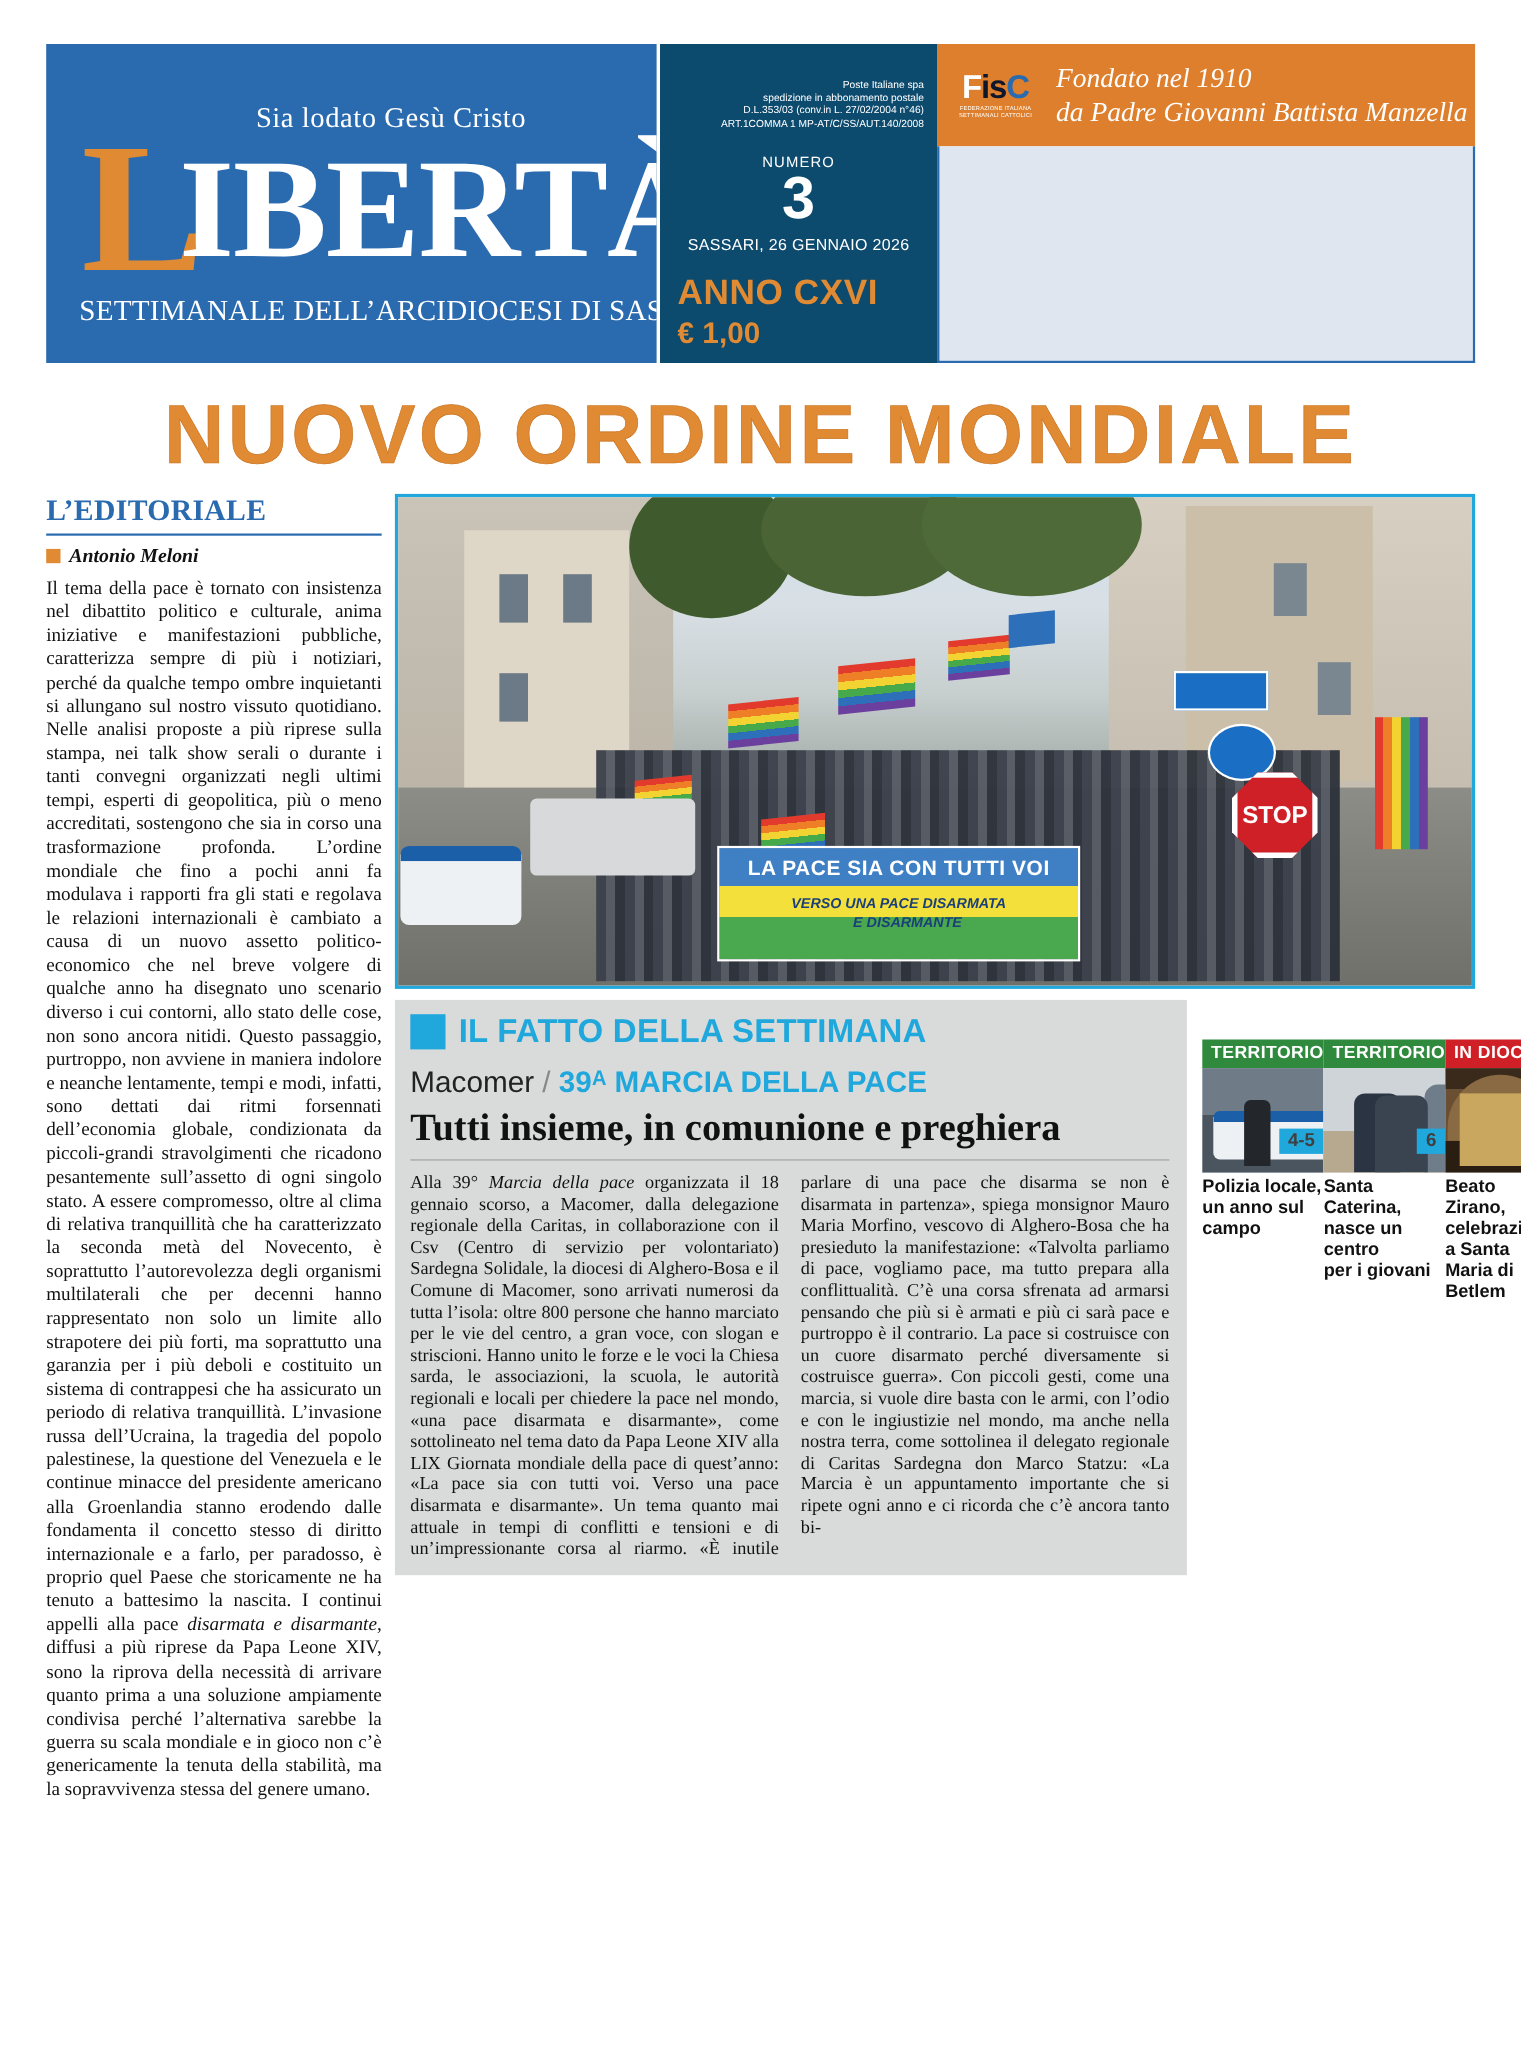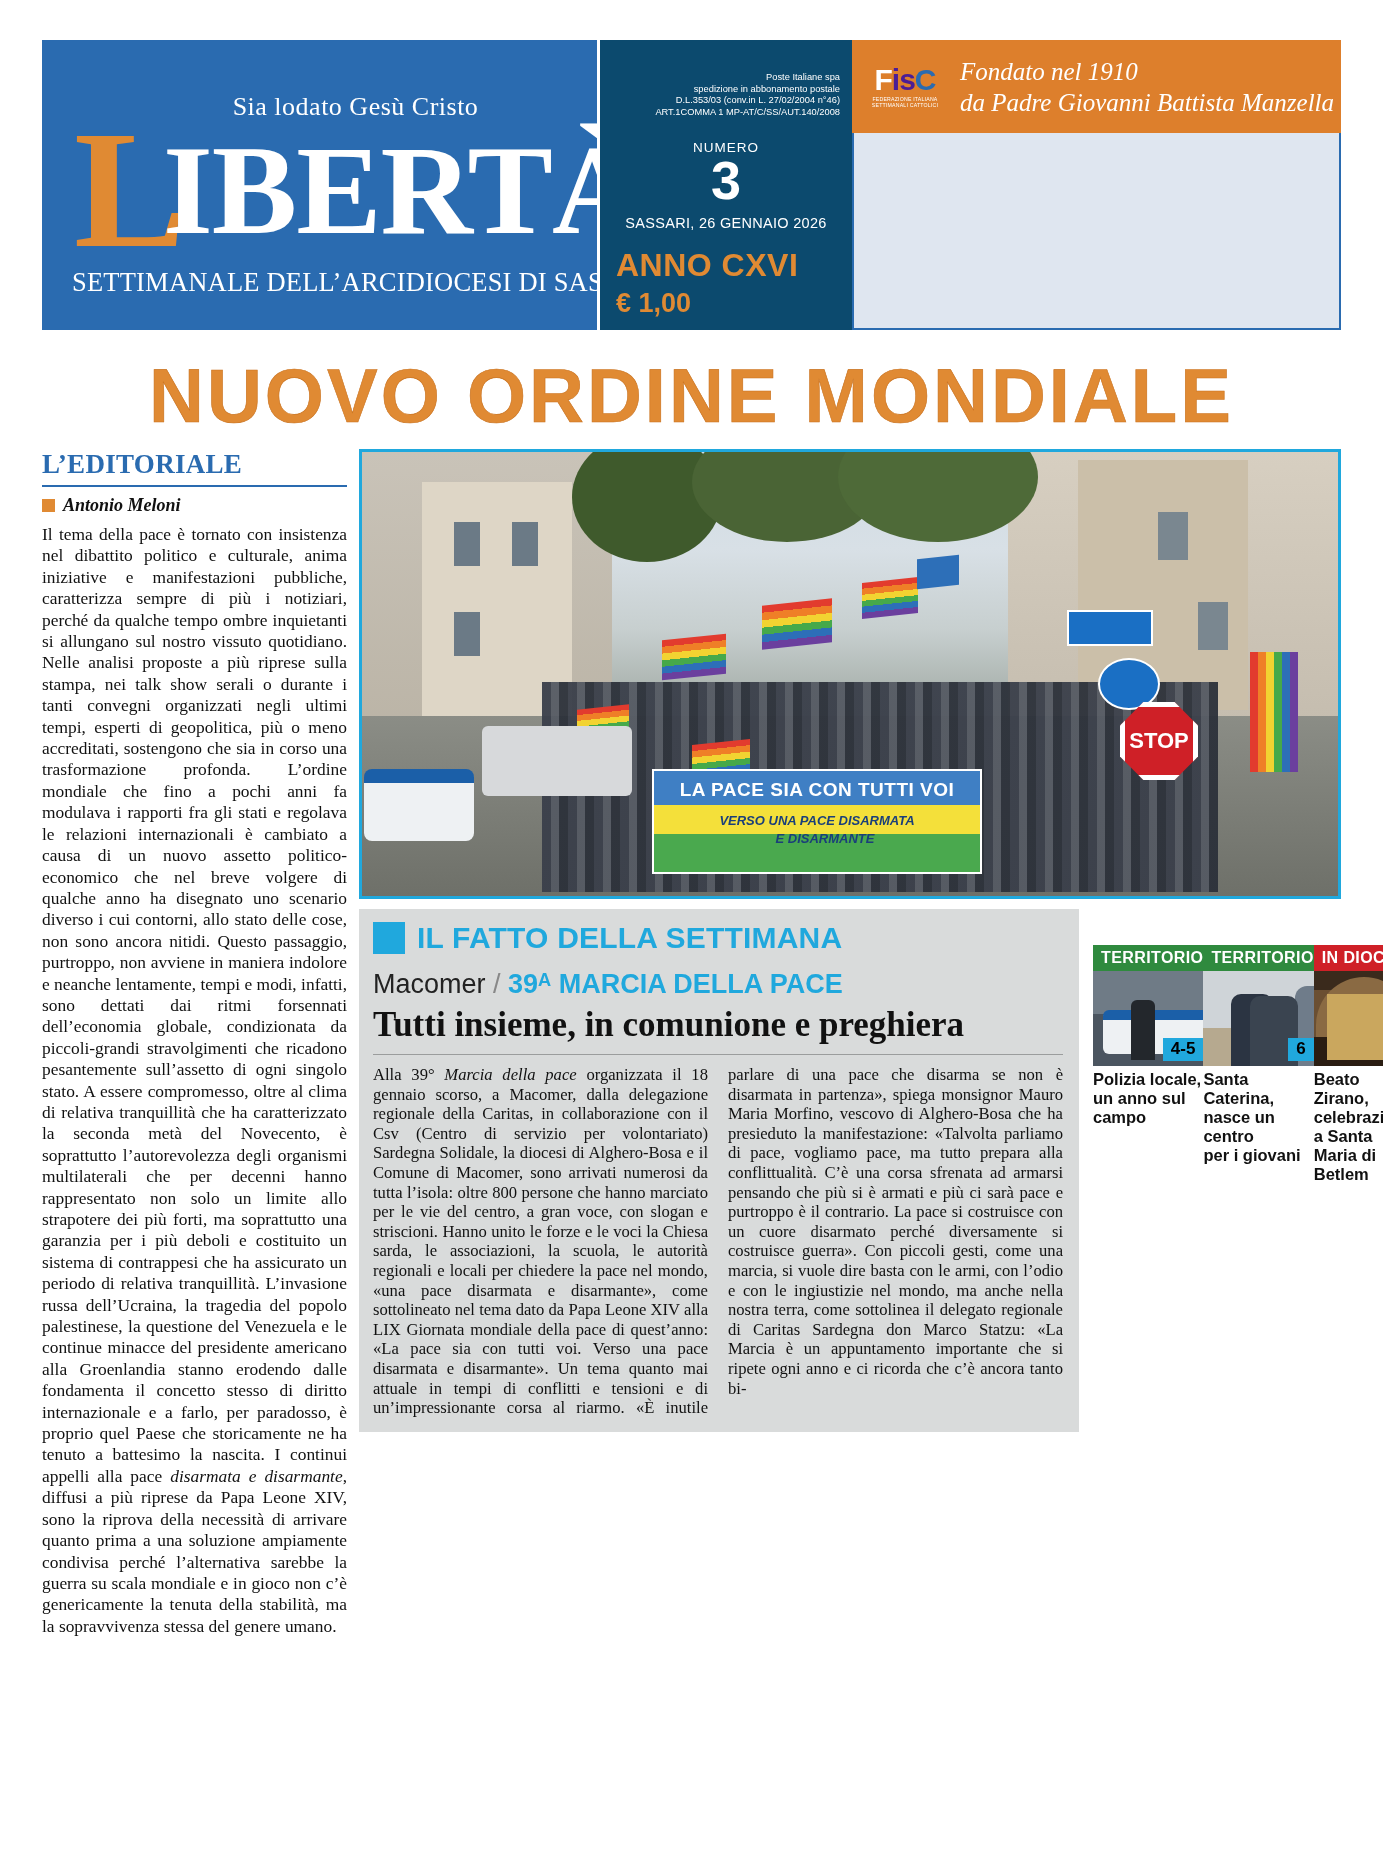--- a/index.html
+++ b/index.html
@@ -149,21 +149,21 @@
     text-align: center;
     line-height: 1;
   }
   .fisc-word {
     font-family: "Liberation Sans", sans-serif;
     font-weight: bold;
     font-size: 30px;
     color: #ffffff;
     letter-spacing: -1px;
   }
-  .fisc-word .i { color: #4c1d95; }
+  .fisc-word .i { color: #0f172a; }
   .fisc-word .c { color: #2a6bb0; }
   .fisc-sub {
     font-family: "Liberation Sans", sans-serif;
     font-size: 5.2px;
     letter-spacing: 0.2px;
     color: #ffffff;
     margin-top: 2px;
   }
   .fondato {
     margin-left: 16px;
@@ -300,22 +300,22 @@
   .rail-item { margin-bottom:7px; }
   .rail-head {
     height:26px; display:flex; align-items:center;
     font-family:"Liberation Sans", sans-serif; font-weight:bold;
     font-size:16px; color:#fff; padding-left:8px; letter-spacing:.4px;
   }
   .rail-head.green { background:#2f8a3e; }
   .rail-head.red { background:#cf2027; }
   .rail-thumb { height:95px; position:relative; overflow:hidden; background:#9aa2ab; }
   .rail-page {
-    position:absolute; right:0; bottom:5px;
-    background:#20a8dd; color:#000000;
+    position:absolute; right:0; bottom:17px;
+    background:#20a8dd; color:#404040;
     font-family:"Liberation Sans",sans-serif; font-weight:bold;
     font-size:17px; padding:1px 8px 2px;
   }
   .rail-cap {
     font-family:"Liberation Sans", sans-serif; font-weight:bold;
     font-size:16.5px; line-height:19px; margin-top:4px; color:#111;
   }
   .thumb-a { background: linear-gradient(180deg,#6f7b86 0 45%,#4b5560 45% 100%); }
   .thumb-a .car { position:absolute; left:10px; bottom:12px; width:120px; height:44px; background:#eef1f3; border-radius:6px; border-top:10px solid #1b5fa8; }
   .thumb-a .person { position:absolute; right:48px; bottom:6px; width:24px; height:60px; background:#23272c; border-radius:6px 6px 0 0; }

